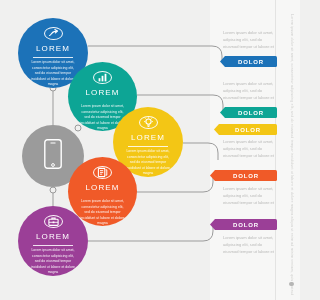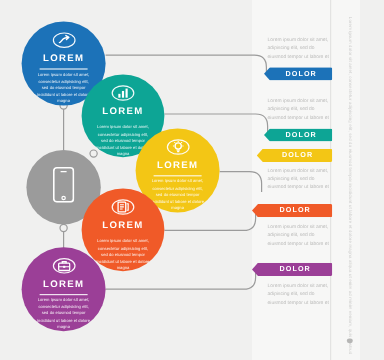--- a/index.html
+++ b/index.html
@@ -33,21 +33,21 @@
     box-sizing:border-box;
   }
   .node .ico{
     width:17px;height:17px;border-radius:50%;
     border:1.2px solid rgba(255,255,255,.95);
     display:flex;align-items:center;justify-content:center;
     margin-top:9px;
   }
   .node .ico svg{display:block;}
   .node .ttl{
-    font-size:8px;font-weight:bold;letter-spacing:1.1px;
+    font-size:8px;font-weight:normal;letter-spacing:1.1px;
     margin-top:5px;line-height:1;
   }
   .node .rule{
     width:40px;height:1px;background:rgba(255,255,255,.85);
     margin:3.5px 0 3.5px 0;
   }
   .node .body{
     font-size:3.4px;line-height:1.62;
     width:46px;opacity:.93;
     letter-spacing:.05px;

